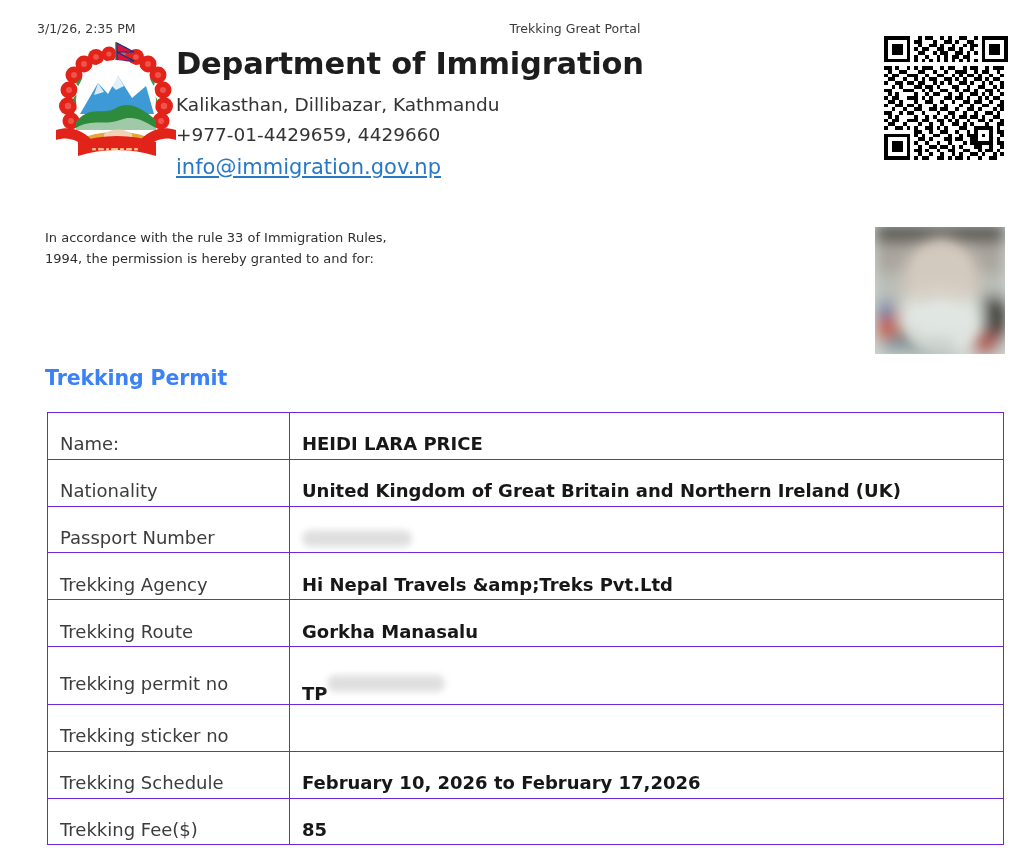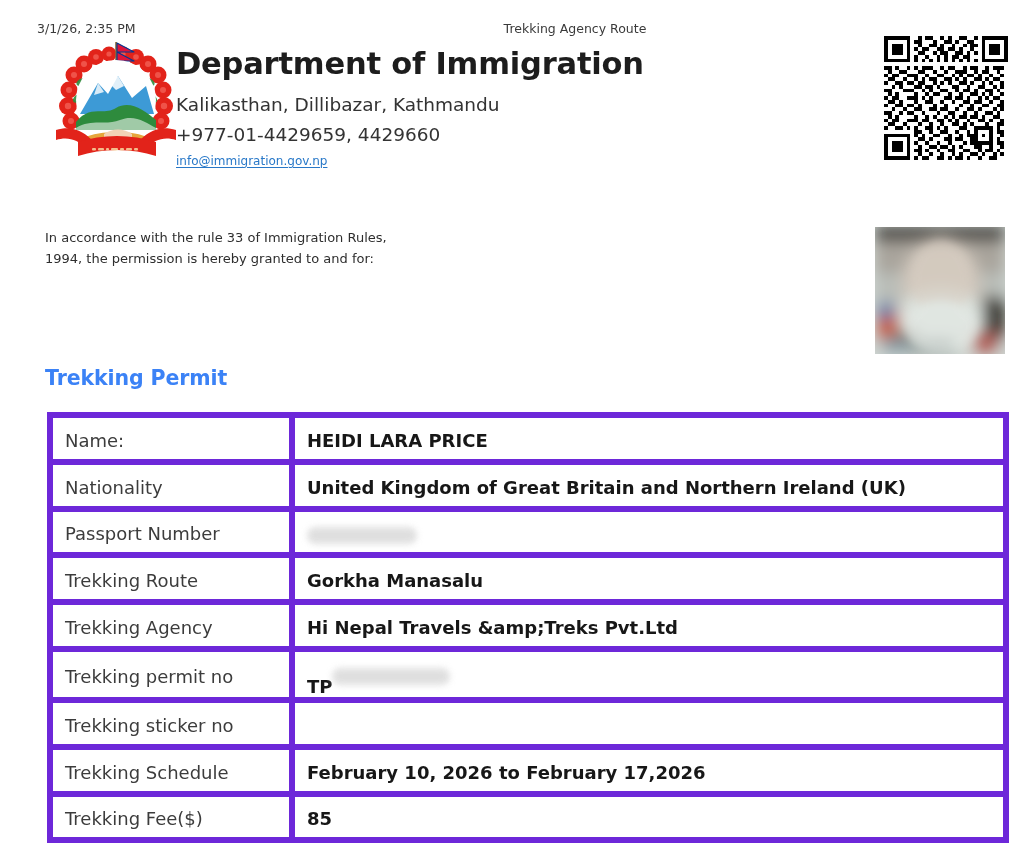--- a/index.html
+++ b/index.html
@@ -80,21 +80,21 @@
     white-space: nowrap;
   }
   .org-line {
     font-size: 18.5px;
     font-weight: 400;
     color: #333333;
     line-height: 1.62;
     white-space: nowrap;
   }
   .org-email {
-    font-size: 12px;
+    font-size: 21px;
     color: #2878c8;
     text-decoration: underline;
     text-underline-offset: 2px;
     display: inline-block;
     line-height: 1.62;
     cursor: pointer;
   }
 
   
   .qr-box {
@@ -144,23 +144,23 @@
   
   .permit-table {
     position: absolute;
     left: 47px;
     top: 412px;
     width: 956px;
     border-collapse: collapse;
     table-layout: fixed;
   }
   .permit-table td {
-    border: 6px solid #6d28d9;
+    border: 1px solid #6d28d9;
     height: 46.8px;
-    padding: 4px 0 0 12px;
+    padding: 16px 0 0 12px;
     vertical-align: middle;
     box-sizing: border-box;
   }
   .permit-table td.k {
     width: 242px;
     font-size: 18px;
     font-weight: 400;
     color: #3c3c3c;
     white-space: nowrap;
   }
@@ -182,21 +182,21 @@
     background: #dedede;
     filter: blur(3.4px);
     opacity: 0.95;
   }
 </style>
 </head>
 <body>
 
 <div class="print-header">
   <span class="ph-date">3/1/26, 2:35 PM</span>
-  <span class="ph-title">Trekking Agency Route</span>
+  <span class="ph-title">Trekking Great Portal</span>
 </div>
 
 <div class="letterhead">
 
   <div class="emblem">
     <svg viewBox="0 0 140 140" xmlns="http://www.w3.org/2000/svg">
 
       <g fill="#e2231a">
         <circle cx="22" cy="68" r="9"></circle>
           <circle cx="23" cy="52" r="8.5"></circle>
@@ -383,28 +383,28 @@
       </tr>
       <tr>
         <td class="k">Nationality</td>
         <td class="v">United Kingdom of Great Britain and Northern Ireland (UK)</td>
       </tr>
       <tr>
         <td class="k">Passport Number</td>
         <td class="v"><span class="redaction" style="width: 110px;"></span></td>
       </tr>
       <tr>
+        <td class="k">Trekking Agency</td>
+        <td class="v">Hi Nepal Travels &amp;amp;Treks Pvt.Ltd</td>
+      </tr>
+      <tr>
         <td class="k">Trekking Route</td>
         <td class="v">Gorkha Manasalu</td>
       </tr>
       <tr>
-        <td class="k">Trekking Agency</td>
-        <td class="v">Hi Nepal Travels &amp;amp;Treks Pvt.Ltd</td>
-      </tr>
-      <tr>
         <td class="k">Trekking permit no</td>
         <td class="v"><span class="v-inline">TP</span><span class="redaction" style="width: 118px;"></span></td>
       </tr>
       <tr>
         <td class="k">Trekking sticker no</td>
         <td class="v"></td>
       </tr>
       <tr>
         <td class="k">Trekking Schedule</td>
         <td class="v">February 10, 2026 to February 17,2026</td>

